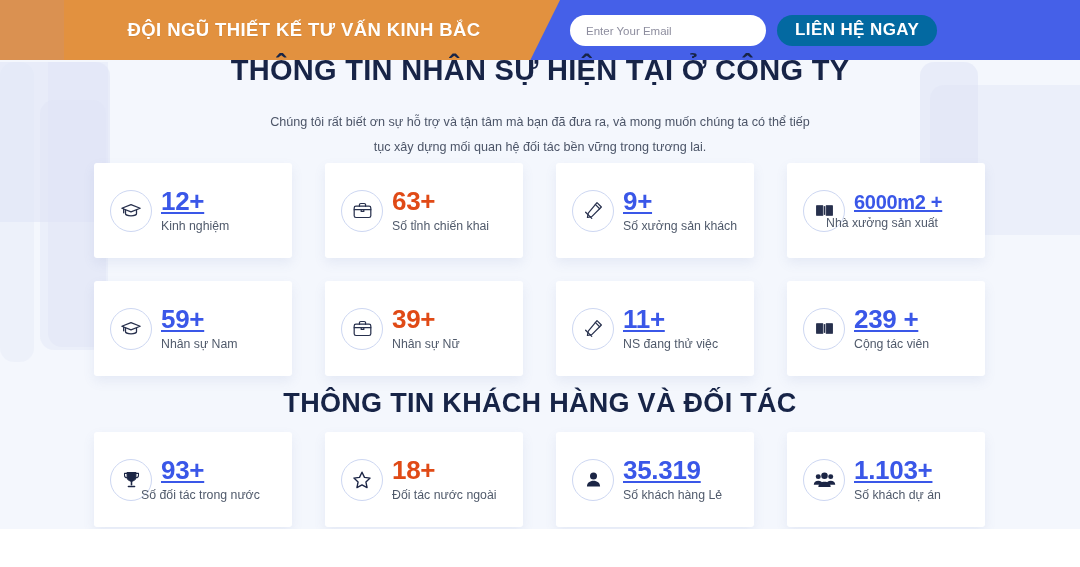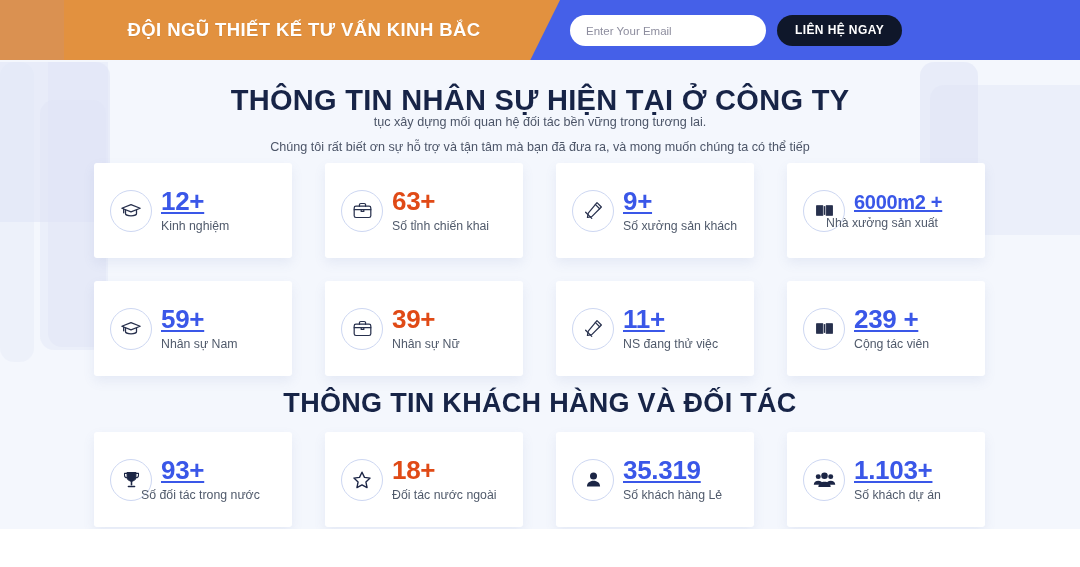--- a/index.html
+++ b/index.html
@@ -38,23 +38,23 @@
     display: flex; align-items: center; gap: 11px;
   }
   .email-input {
     width: 196px; height: 31px; border-radius: 16px; border: none; outline: none;
     background: #ffffff; padding: 0 16px;
     font-family: "Liberation Sans", sans-serif; font-size: 16px; color: #3c3c50;
   }
   .email-input::placeholder { color: #8d8d9e; font-size: 11.5px; }
   .contact-btn {
     height: 31px; padding: 0 18px; border: none; border-radius: 16px;
-    background: #0f172a; color: #ffffff; cursor: pointer;
+    background: #0369a1; color: #ffffff; cursor: pointer;
     font-family: "Liberation Sans", sans-serif;
-    font-size: 12px; font-weight: 700; letter-spacing: .4px; white-space: nowrap;
+    font-size: 17px; font-weight: 700; letter-spacing: .4px; white-space: nowrap;
   }
 
   
   .body-bg {
     position: absolute; top: 60px; left: 0; width: 1080px; height: 493px;
     background: #f4f7fd;
   }
   .bottom-strip {
     position: absolute; top: 553px; left: 0; width: 1080px; height: 14px;
     background: #f7f7f8;
@@ -65,21 +65,21 @@
   .d3 { left: 40px;   top: 100px; width: 66px;  height: 250px; opacity:.40; }
   .d4 { left: 920px;  top: 62px;  width: 58px;  height: 145px; opacity:.55; }
   .d5 { left: 930px;  top: 85px;  width: 165px; height: 150px; opacity:.40; }
   .d6 { left: 0px;    top: 62px;  width: 34px;  height: 300px; opacity:.30; }
 
   
   .section-title {
     position: absolute; left: 0; width: 1080px; text-align: center;
     color: #172447; font-weight: 700; letter-spacing: .3px; white-space: nowrap;
   }
-  #title-1 { top: 84px; font-size: 29px; text-align: center; }
+  #title-1 { top: 54px; font-size: 29px; text-align: center; }
   #title-2 { top: 388px; font-size: 27px; }
 
   .subtitle {
     position: absolute; left: 240px; top: 110px; width: 600px;
     text-align: center; color: #4c5568; font-size: 12.6px; line-height: 25px;
   }
 
   
   .grid { position: absolute; left: 94px; width: 892px; display: flex; }
   #grid-1 { top: 163px; }
@@ -136,22 +136,22 @@
     <div class="header-title">ĐỘI NGŨ THIẾT KẾ TƯ VẤN KINH BẮC</div>
     <div class="header-form">
       <input class="email-input" type="text" placeholder="Enter Your Email" style="">
       <button class="contact-btn">LIÊN HỆ NGAY</button>
     </div>
   </div>
 
   <div class="section-title" id="title-1">THÔNG TIN NHÂN SỰ HIỆN TẠI Ở CÔNG TY</div>
 
   <div class="subtitle">
+    <div>Chúng tôi rất biết ơn sự hỗ trợ và tận tâm mà bạn đã đưa ra, và mong muốn chúng ta có thể tiếp</div>
     <div>tục xây dựng mối quan hệ đối tác bền vững trong tương lai.</div>
-    <div>Chúng tôi rất biết ơn sự hỗ trợ và tận tâm mà bạn đã đưa ra, và mong muốn chúng ta có thể tiếp</div>
   </div>
 
   <div class="grid" id="grid-1">
     <div class="card">
       <div class="icon-circle">
         <svg width="22" height="22" viewBox="0 0 24 24" fill="none" stroke="#27304d" stroke-width="1.4" stroke-linecap="round" stroke-linejoin="round">
             <path d="M2 9l10-4 10 4-10 4L2 9z"></path>
             <path d="M6 11v4c0 1 2.7 2.2 6 2.2s6-1.2 6-2.2v-4"></path>
             <path d="M4 10v4"></path>
           </svg>

